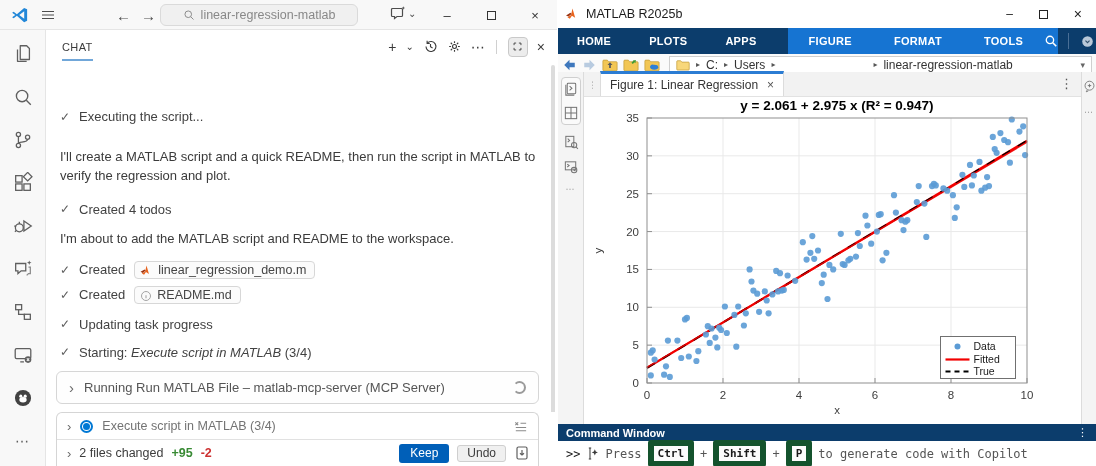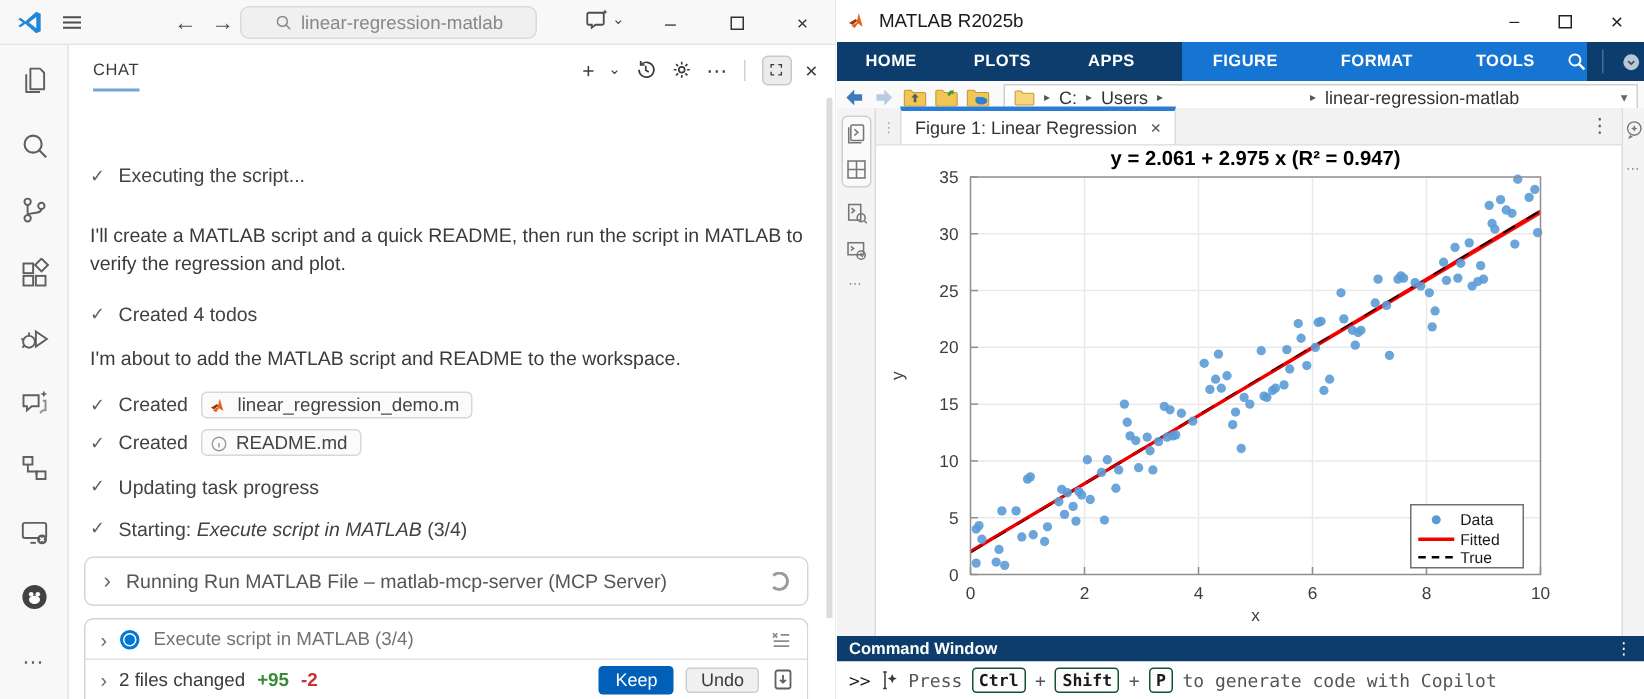--- a/index.html
+++ b/index.html
@@ -86,21 +86,21 @@
   .fig-tab .x { color:#555; font-size:12px; }
   .fig-menu { position:absolute; right:8px; top:4px; color:#555; font-size:13px; }
   .plot-area { flex:1; position:relative; }
   .ml-rightstrip { width:15px; background:#f4f4f4; border-left:1px solid #dcdcdc; display:flex; flex-direction:column; align-items:center; padding-top:8px; gap:14px; }
   .rs-dots { color:#8a8a8a; font-size:9px; letter-spacing:1px; }
 
   .cmd-header { position:absolute; left:0; top:424px; width:538px; height:17px; background:#0c3d6c; color:#fff; display:flex; align-items:center; padding:0 8px; }
   .cmd-header .t { font-size:11px; font-weight:bold; }
   .cmd-header .m { margin-left:auto; font-size:11px; }
   .cmd-line { position:absolute; left:0; top:441px; width:538px; height:25px; background:#fff; display:flex; align-items:center; gap:6px; padding:0 8px; font-family:"DejaVu Sans Mono", monospace; font-size:12px; color:#1a1a1a; }
-  .key { border:1px solid #14532d; border-radius:3px; background:#fcfcfc; padding:0 4px; font-weight:bold; font-size:11px; line-height:15px; }
+  .key { border:6px solid #14532d; border-radius:3px; background:#fcfcfc; padding:0 4px; font-weight:bold; font-size:11px; line-height:15px; }
 </style>
 </head>
 <body>
 
 <div class="screen">
 
   <div class="vscode">
 
     <div class="vs-titlebar">
       <svg class="vs-logo" viewBox="0 0 24 24">

